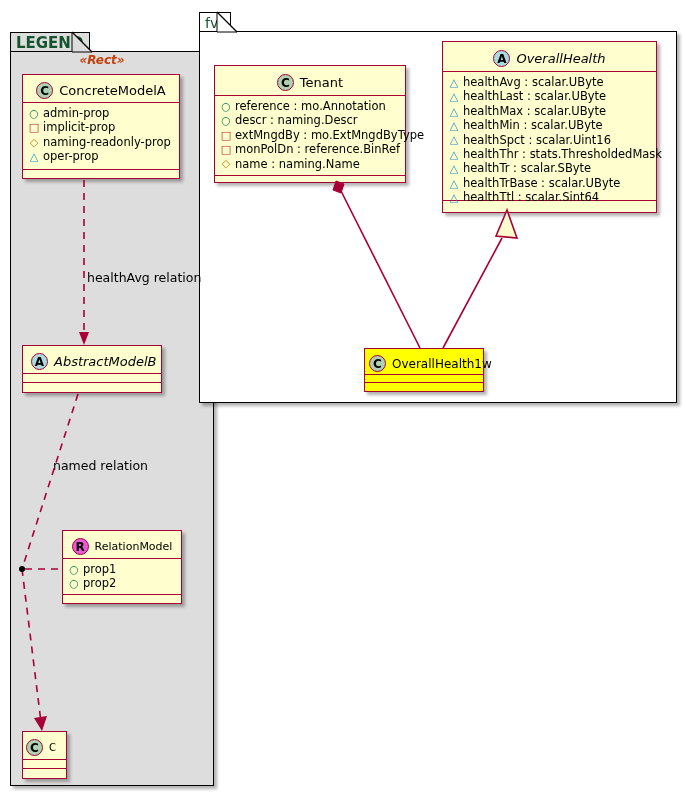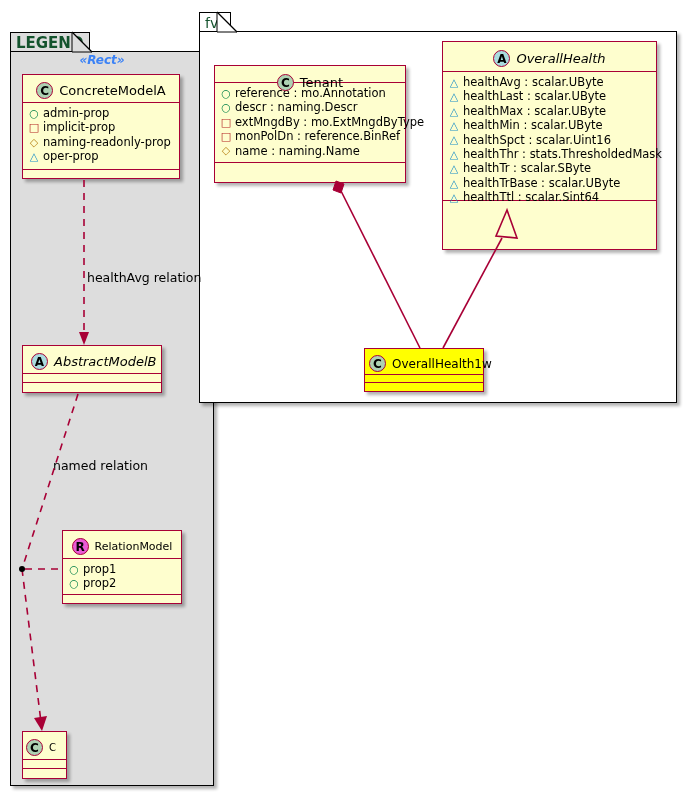--- a/index.html
+++ b/index.html
@@ -89,21 +89,21 @@
     box-sizing: border-box;
   }
   .badge.c { background: #ADD1B2; border: 1px solid #A80036; }
   .badge.a { background: #A9DCDF; border: 1px solid #A80036; }
   .badge.r { background: #E95BD5; border: 1px solid #A80036; }
   .stereo {
     position: absolute;
     font-size: 12px;
     font-style: italic;
     font-weight: bold;
-    color: #3b82f6;
+    color: #c2410c;
     text-align: center;
   }
   .cls-attrs {
     box-sizing: border-box;
     border-bottom: 1px solid #A80036;
     padding: 3px 5px 4px 5px;
   }
   .attr {
     font-size: 11.5px;
     color: #000000;
@@ -218,21 +218,21 @@
   <div class="pkg-tab" style="left:199px; top:12px; width:32px; height:20px;">
     <span>fv</span>
   </div>
   <svg class="edges" style="z-index:1;">
     <polygon points="217,12 237,32 217,32" fill="#FFFFFF" stroke="#000000" stroke-width="1"></polygon>
     <line x1="217" y1="12" x2="237" y2="32" stroke="#000000" stroke-width="1.2"></line>
   </svg>
   <div class="pkg-body" style="left:199px; top:31px; width:478px; height:372px;"></div>
 
   <div class="cls" style="left:214px; top:65px; width:192px; height:118px;">
-    <div class="cls-header" style="height:17px; padding-top:6px;">
+    <div class="cls-header" style="height:30px; padding-top:6px;">
       <span class="badge c">C</span><span class="cls-title">Tenant</span>
     </div>
     <div class="cls-attrs" style="height:80px;">
       <div class="attr">
         <span class="glyph" style="color:#038048;">○</span>
         <span>reference : mo.Annotation</span>
       </div>
       <div class="attr">
         <span class="glyph" style="color:#038048;">○</span>
         <span>descr : naming.Descr</span>
@@ -246,21 +246,21 @@
         <span>monPolDn : reference.BinRef</span>
       </div>
       <div class="attr">
         <span class="glyph" style="color:#B8861B;">◇</span>
         <span>name : naming.Name</span>
       </div>
     </div>
     <div class="cls-footer" style="height:8px; border-bottom:none;"></div>
   </div>
 
-  <div class="cls" style="left:442px; top:41px; width:215px; height:209px;">
+  <div class="cls" style="left:442px; top:41px; width:215px; height:172px;">
     <div class="cls-header" style="height:30px; padding-top:6px;">
       <span class="badge a">A</span><span class="cls-title italic">OverallHealth</span>
     </div>
     <div class="cls-attrs" style="height:129px;">
       <div class="attr">
         <span class="glyph" style="color:#1E90C8;">△</span>
         <span>healthAvg : scalar.UByte</span>
       </div>
       <div class="attr">
         <span class="glyph" style="color:#1E90C8;">△</span>

